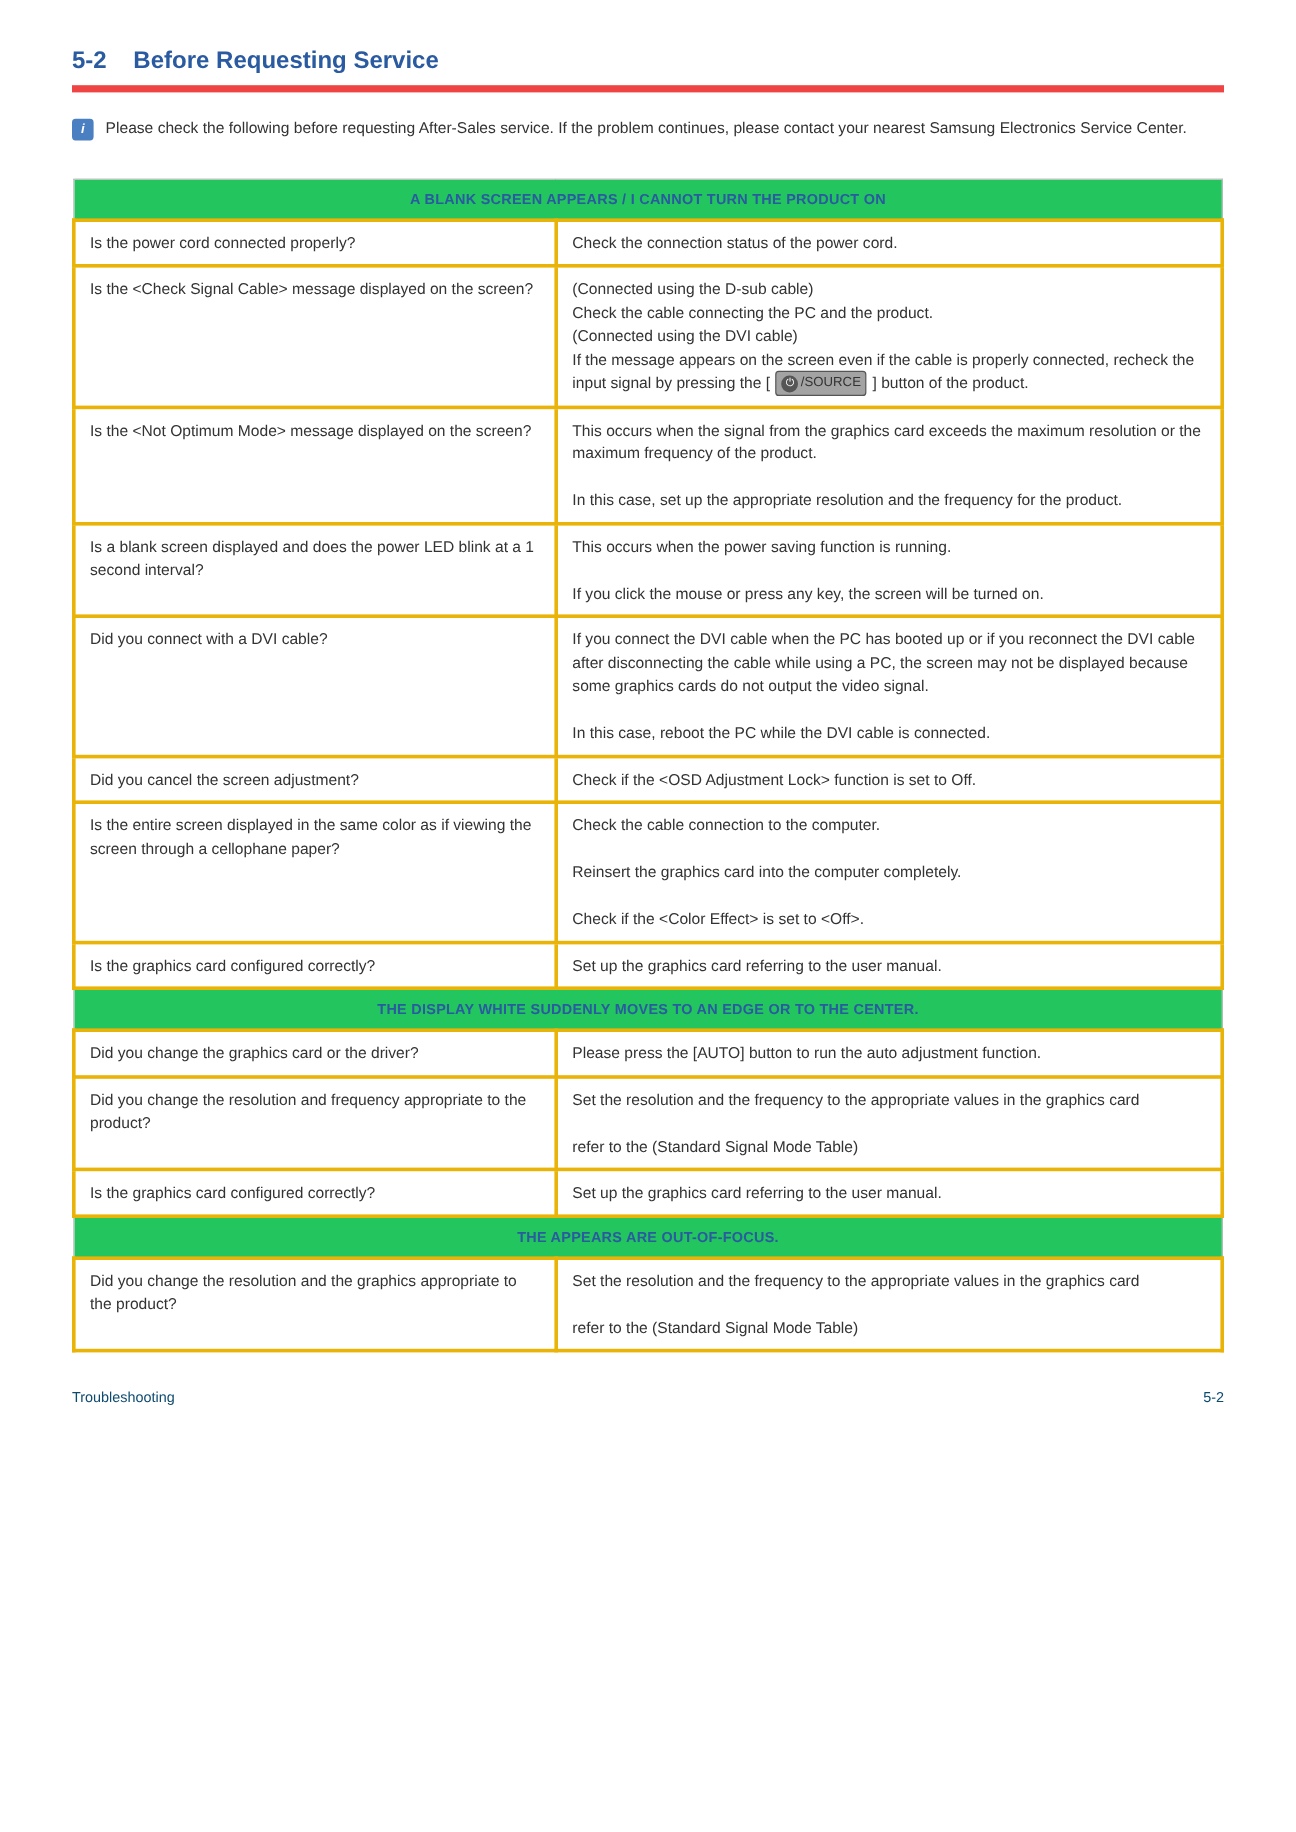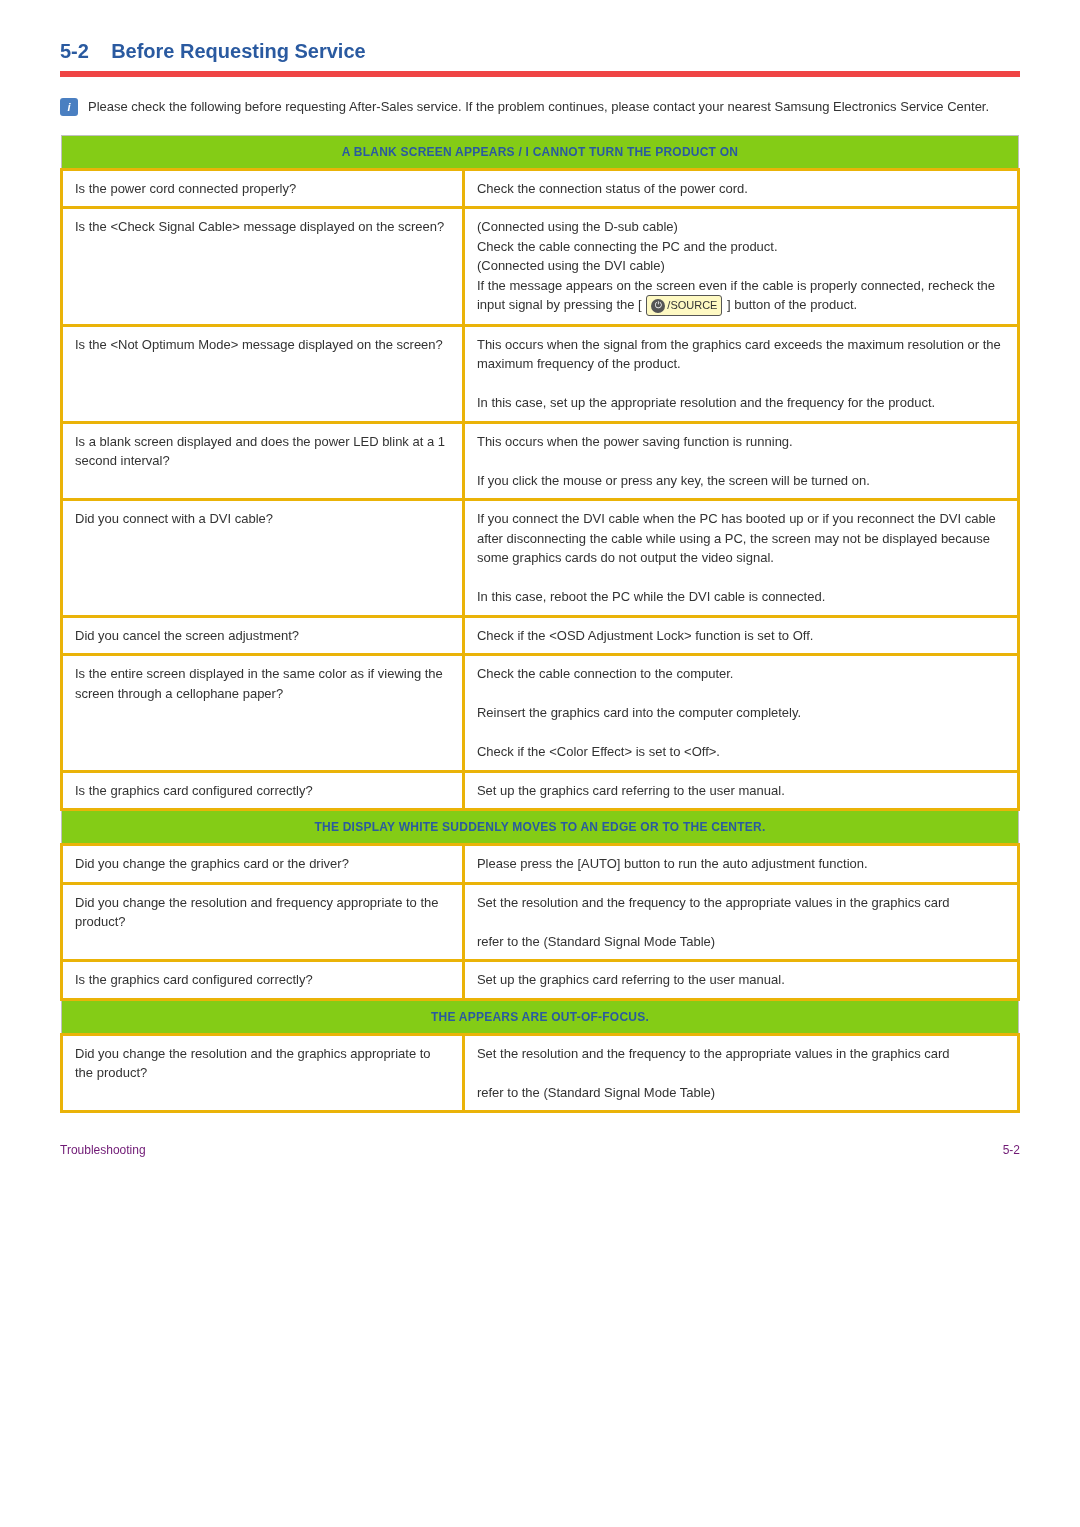--- a/index.html
+++ b/index.html
@@ -20,22 +20,22 @@
     }
 
     .page-title {
       font-size: 20px;
       font-weight: bold;
       color: #2a5aa0;
     }
 
     .intro-section {
       display: flex;
-      align-items: center;
-      margin-bottom: 18px;
+      align-items: flex-end;
+      margin-bottom: 32px;
       gap: 10px;
     }
 
     .intro-icon {
       width: 18px;
       height: 18px;
       min-width: 18px;
       background: #4a7fc1;
       border-radius: 3px;
       display: flex;
@@ -66,21 +66,21 @@
 
     td {
       border: 3px solid #eab308;
       padding: 8px 12px;
       vertical-align: top;
       line-height: 1.5;
       font-size: 13px;
     }
 
     .section-header td {
-      background-color: #84cc16;
+      background-color: #22c55e;
       text-align: center;
       font-weight: bold;
       font-size: 12px;
       color: #2a5aa0;
       letter-spacing: 0.02em;
       border: 1px solid #c0c0c0;
       padding: 7px 12px;
     }
 
     .col-left {
@@ -91,21 +91,21 @@
       width: 58%;
     }
 
     .source-btn {
       display: inline-flex;
       align-items: center;
       border: 1px solid #555;
       border-radius: 3px;
       padding: 1px 4px;
       font-size: 11px;
-      background: #fef9c3;
+      background: #a3a3a3;
       vertical-align: middle;
       margin: 0 1px;
     }
 
     .source-btn .btn-icon {
       width: 14px;
       height: 14px;
       background: #555;
       border-radius: 50%;
       display: inline-flex;
@@ -118,21 +118,21 @@
       content: '⏻';
       color: white;
       font-size: 9px;
     }
 
     .footer {
       display: flex;
       justify-content: space-between;
       margin-top: 30px;
       font-size: 12px;
-      color: #701a75;
+      color: #0c4a6e;
     }
   </style>
 </head>
 <body>
 
 <div class="page-header">
   <span class="page-title">
     <span>5-2</span>
     &nbsp;&nbsp;
     <span>Before Requesting Service</span>

